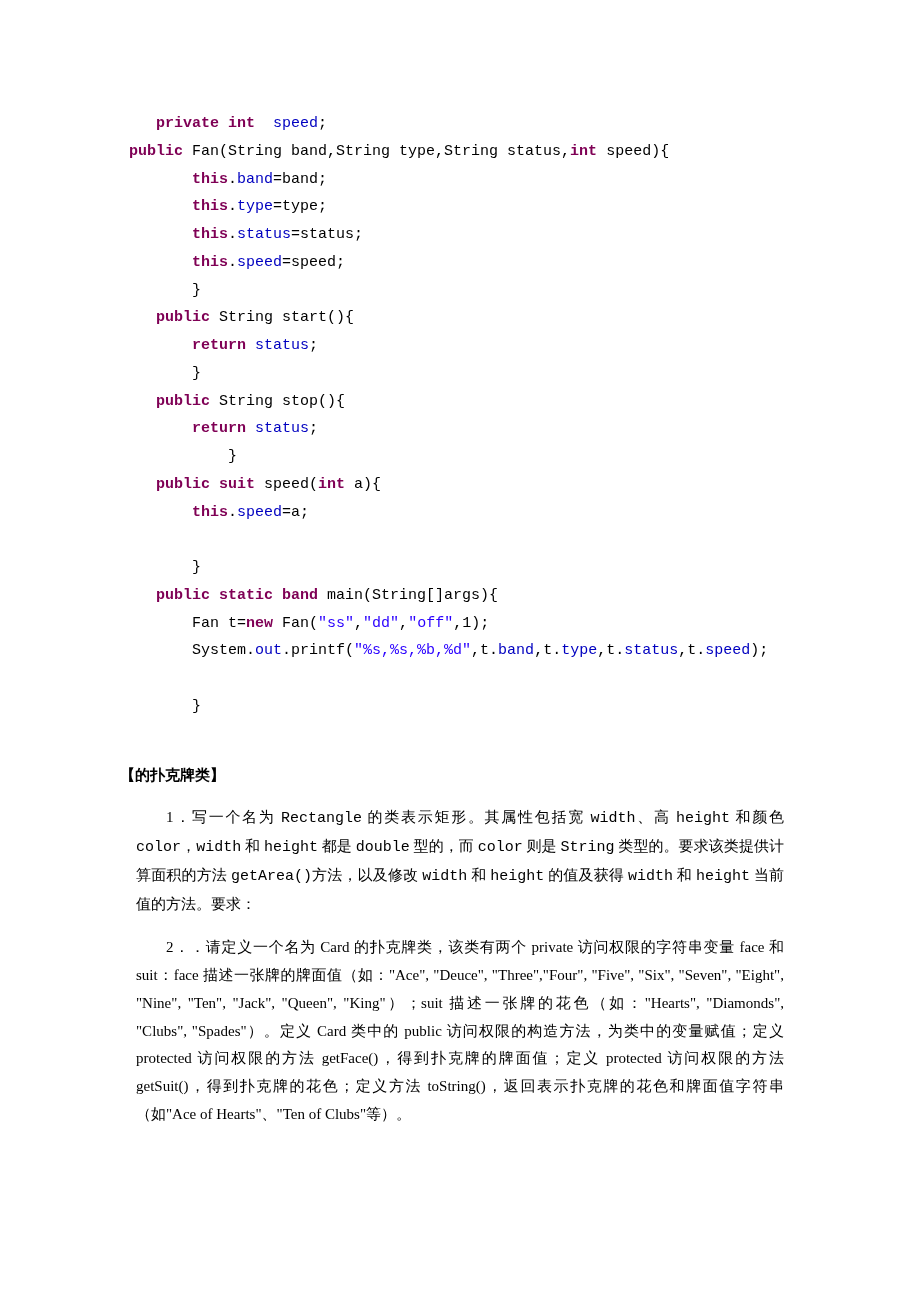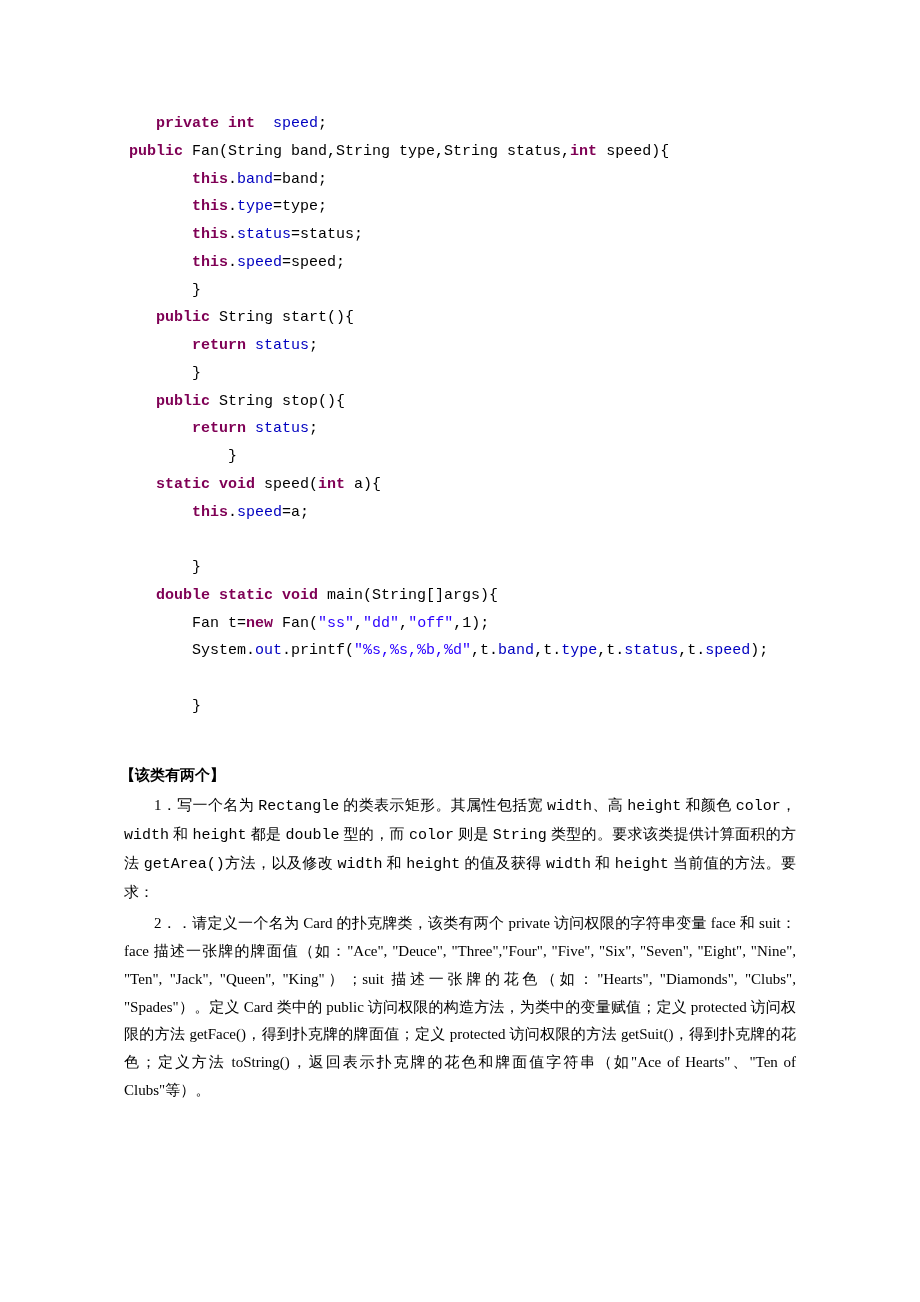--- a/index.html
+++ b/index.html
@@ -31,21 +31,21 @@
     }
     .section-heading {
       font-family: "SimHei", "黑体", sans-serif;
       font-weight: bold;
       margin-bottom: 2px;
     }
     .para {
       text-indent: 2em;
       text-align: justify;
       text-justify: inter-ideograph;
-      margin: 4px;
+      margin: 16px;
     }
     .list-item {
       padding-left: 2em;
     }
     .mono { font-family: "Courier New", monospace; }
     .roman { font-family: "Times New Roman", serif; }
   </style>
 </head>
 <body>
 
@@ -55,33 +55,33 @@
         <span class="kw">this</span>.<span class="field">type</span>=type;
         <span class="kw">this</span>.<span class="field">status</span>=status;
         <span class="kw">this</span>.<span class="field">speed</span>=speed;
         }
     <span class="kw">public</span> String start(){
         <span class="kw">return</span> <span class="field">status</span>;
         }
     <span class="kw">public</span> String stop(){
         <span class="kw">return</span> <span class="field">status</span>;
             }
-    <span class="kw">static void</span> speed(<span class="kw">int</span> a){
+    <span class="kw">public suit</span> speed(<span class="kw">int</span> a){
         <span class="kw">this</span>.<span class="field">speed</span>=a;
  
         }
-    <span class="kw">double static void</span> main(String[]args){
+    <span class="kw">public static band</span> main(String[]args){
         Fan t=<span class="kw">new</span> Fan(<span class="str">"ss"</span>,<span class="str">"dd"</span>,<span class="str">"off"</span>,1);
         System.<span class="static-ital">out</span>.printf(<span class="str">"%s,%s,%b,%d"</span>,t.<span class="field">band</span>,t.<span class="field">type</span>,t.<span class="field">status</span>,t.<span class="field">speed</span>);
  
         }
 </div>
 
 <div class="prose-section">
-  <div class="section-heading">【该类有两个】</div>
+  <div class="section-heading">【的扑克牌类】</div>
 
   <p class="para">
     <span>1．写一个名为 </span><span class="mono">Rectangle</span><span> 的类表示矩形。其属性包括宽 </span><span class="mono">width</span><span>、高 </span><span class="mono">height</span><span> 和颜色 </span><span class="mono">color</span><span>，</span><span class="mono">width</span><span> 和 </span><span class="mono">height</span><span> 都是 </span><span class="mono">double</span><span> 型的，而 </span><span class="mono">color</span><span> 则是 </span><span class="mono">String</span><span> 类型的。要求该类提供计算面积的方法 </span><span class="mono">getArea()</span><span>方法，以及修改 </span><span class="mono">width</span><span> 和 </span><span class="mono">height</span><span> 的值及获得 </span><span class="mono">width</span><span> 和 </span><span class="mono">height</span><span> 当前值的方法。要求：</span>
   </p>
 
 
   <p class="para roman" style="font-family:'SimSun','宋体',serif;">2．．请定义一个名为 Card 的扑克牌类，该类有两个 private 访问权限的字符串变量 face 和 suit：face 描述一张牌的牌面值（如："Ace", "Deuce", "Three","Four", "Five", "Six", "Seven", "Eight", "Nine", "Ten", "Jack", "Queen", "King"）；suit 描述一张牌的花色（如："Hearts", "Diamonds", "Clubs", "Spades"）。定义 Card 类中的 public 访问权限的构造方法，为类中的变量赋值；定义 protected 访问权限的方法 getFace()，得到扑克牌的牌面值；定义 protected 访问权限的方法 getSuit()，得到扑克牌的花色；定义方法 toString()，返回表示扑克牌的花色和牌面值字符串（如"Ace of Hearts"、"Ten of Clubs"等）。</p>
 </div>
 
 </body></html>

